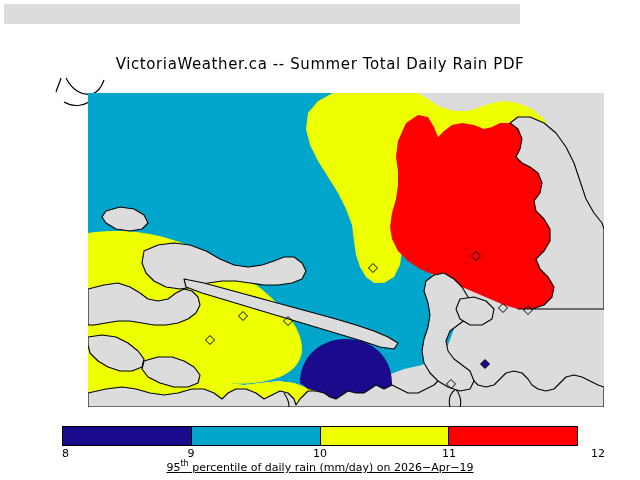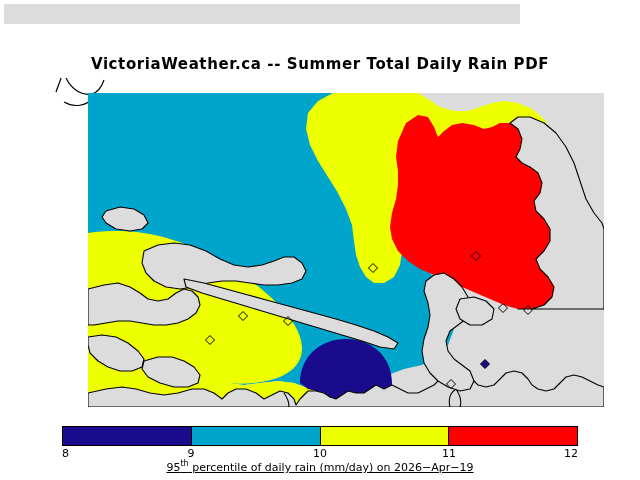--- a/index.html
+++ b/index.html
@@ -15,21 +15,20 @@
   
   .title{
     position:absolute;
     left:0;top:55px;width:640px;
     text-align:center;
     font-size:15px;
     letter-spacing:0.6px;
     color:#000000;
     white-space:nowrap;
     font-family:"DejaVu Sans", sans-serif;
-    font-weight:bold;
   }
 
   
   .map-frame{
     position:absolute;
     left:88px;top:93px;
     width:516px;height:314px;
     overflow:hidden;
     background:#dcdcdc;
   }
@@ -68,21 +67,21 @@
     position:absolute;left:62px;top:447px;width:516px;height:14px;
   }
   .tick{
     position:absolute;top:0;
     font-size:11px;color:#000000;
     font-family:"DejaVu Sans", sans-serif;
     white-space:nowrap;
   }
   .tick.first{transform:translateX(0);}
   .tick.mid{transform:translateX(-50%);}
-  .tick.last{transform:translateX(-100%);}
+  .tick.last{transform:translateX(-100%);margin-left:27px;}
 
   .cbar-caption{
     position:absolute;
     left:0;top:459px;width:640px;
     text-align:center;
     font-size:11px;color:#000000;
     white-space:nowrap;
     font-family:"DejaVu Sans", sans-serif;
     text-decoration:underline;
   }

